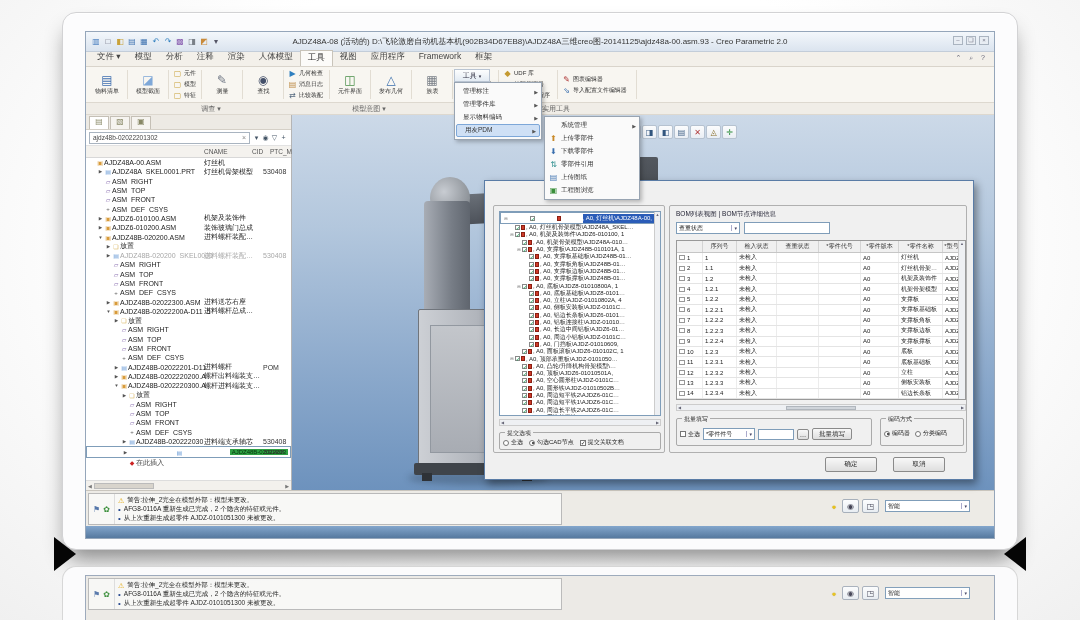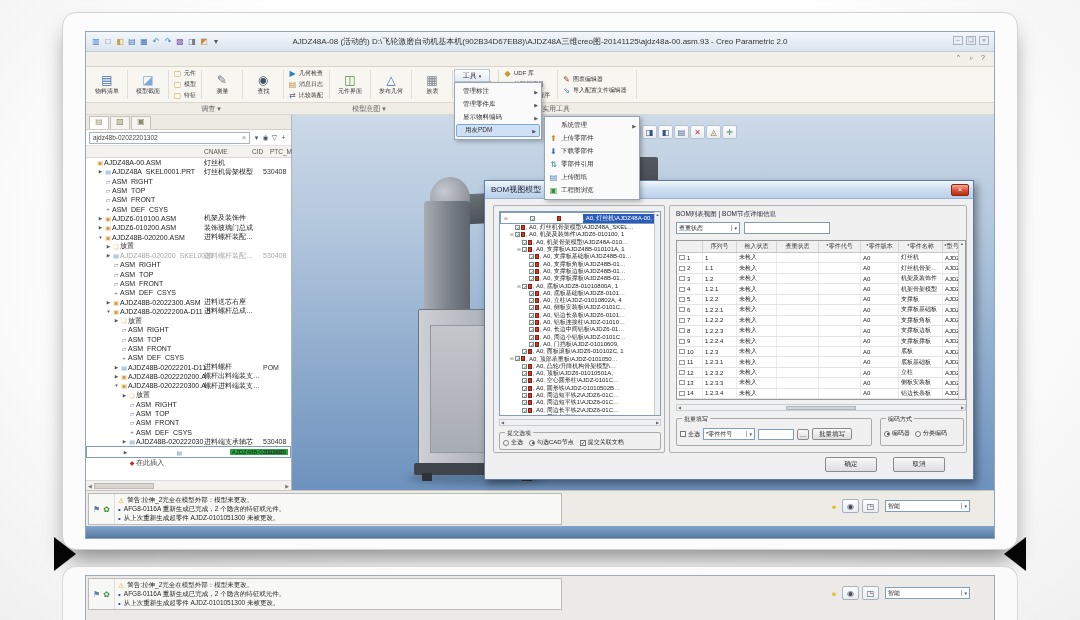--- a/index.html
+++ b/index.html
@@ -164,20 +164,33 @@
         </div>
       <div class="title">AJDZ48A-08 (活动的) D:\飞轮激磨自动机基本机(902B34D67EB8)\AJDZ48A三维creo图-20141125\ajdz48a-00.asm.93 - Creo Parametric 2.0</div>
       <div class="winbtns" id="winbtns">
           <span class="wb">–</span>
           <span class="wb">❑</span>
           <span class="wb">×</span>
         </div>
     </div>
 
     <div class="tabrow">
+      <div id="tabs" style="display:flex">
+          <div class="tab">文件 ▾</div>
+          <div class="tab">模型</div>
+          <div class="tab">分析</div>
+          <div class="tab">注释</div>
+          <div class="tab">渲染</div>
+          <div class="tab">人体模型</div>
+          <div class="tab active">工具</div>
+          <div class="tab">视图</div>
+          <div class="tab">应用程序</div>
+          <div class="tab">Framework</div>
+          <div class="tab">框架</div>
+        </div>
       <div class="ribicons">⌃ ⌕ ?</div>
     </div>
 
     <div class="ribbon" id="ribbonrow">
         <div class="rbig">
           <span class="ric" style="color: rgb(63, 111, 176);">▤</span>
           <span class="rlab">物料清单</span>
         </div>
         <div class="rsep"></div>
         <div class="rbig">
@@ -599,24 +612,20 @@
           <span class="g" style="color: rgb(58, 111, 174);">▤</span>
           <span>上传图纸</span>
         </div>
         <div class="smi">
           <span class="g" style="color: rgb(58, 143, 58);">▣</span>
           <span>工程图浏览</span>
         </div>
       </div>
 
     <div class="dlg">
-      <div class="dtitle">
-        <span>BOM视图模型</span>
-        <span class="dclose">×</span>
-      </div>
       <div class="frame lframe">
         <div class="dtreebox" id="dtree">
           <div class="dvs">▲</div>
         <div class="drow sel" style="padding-left: 2px;">
               <span class="ex">⊟</span>
               <span class="cb">✓</span>
               <span class="ri"></span>
               <span class="dl">, A0, 灯丝机\AJDZ48A-00, 1</span>
             </div>
             <div class="drow" style="padding-left: 9px;">

